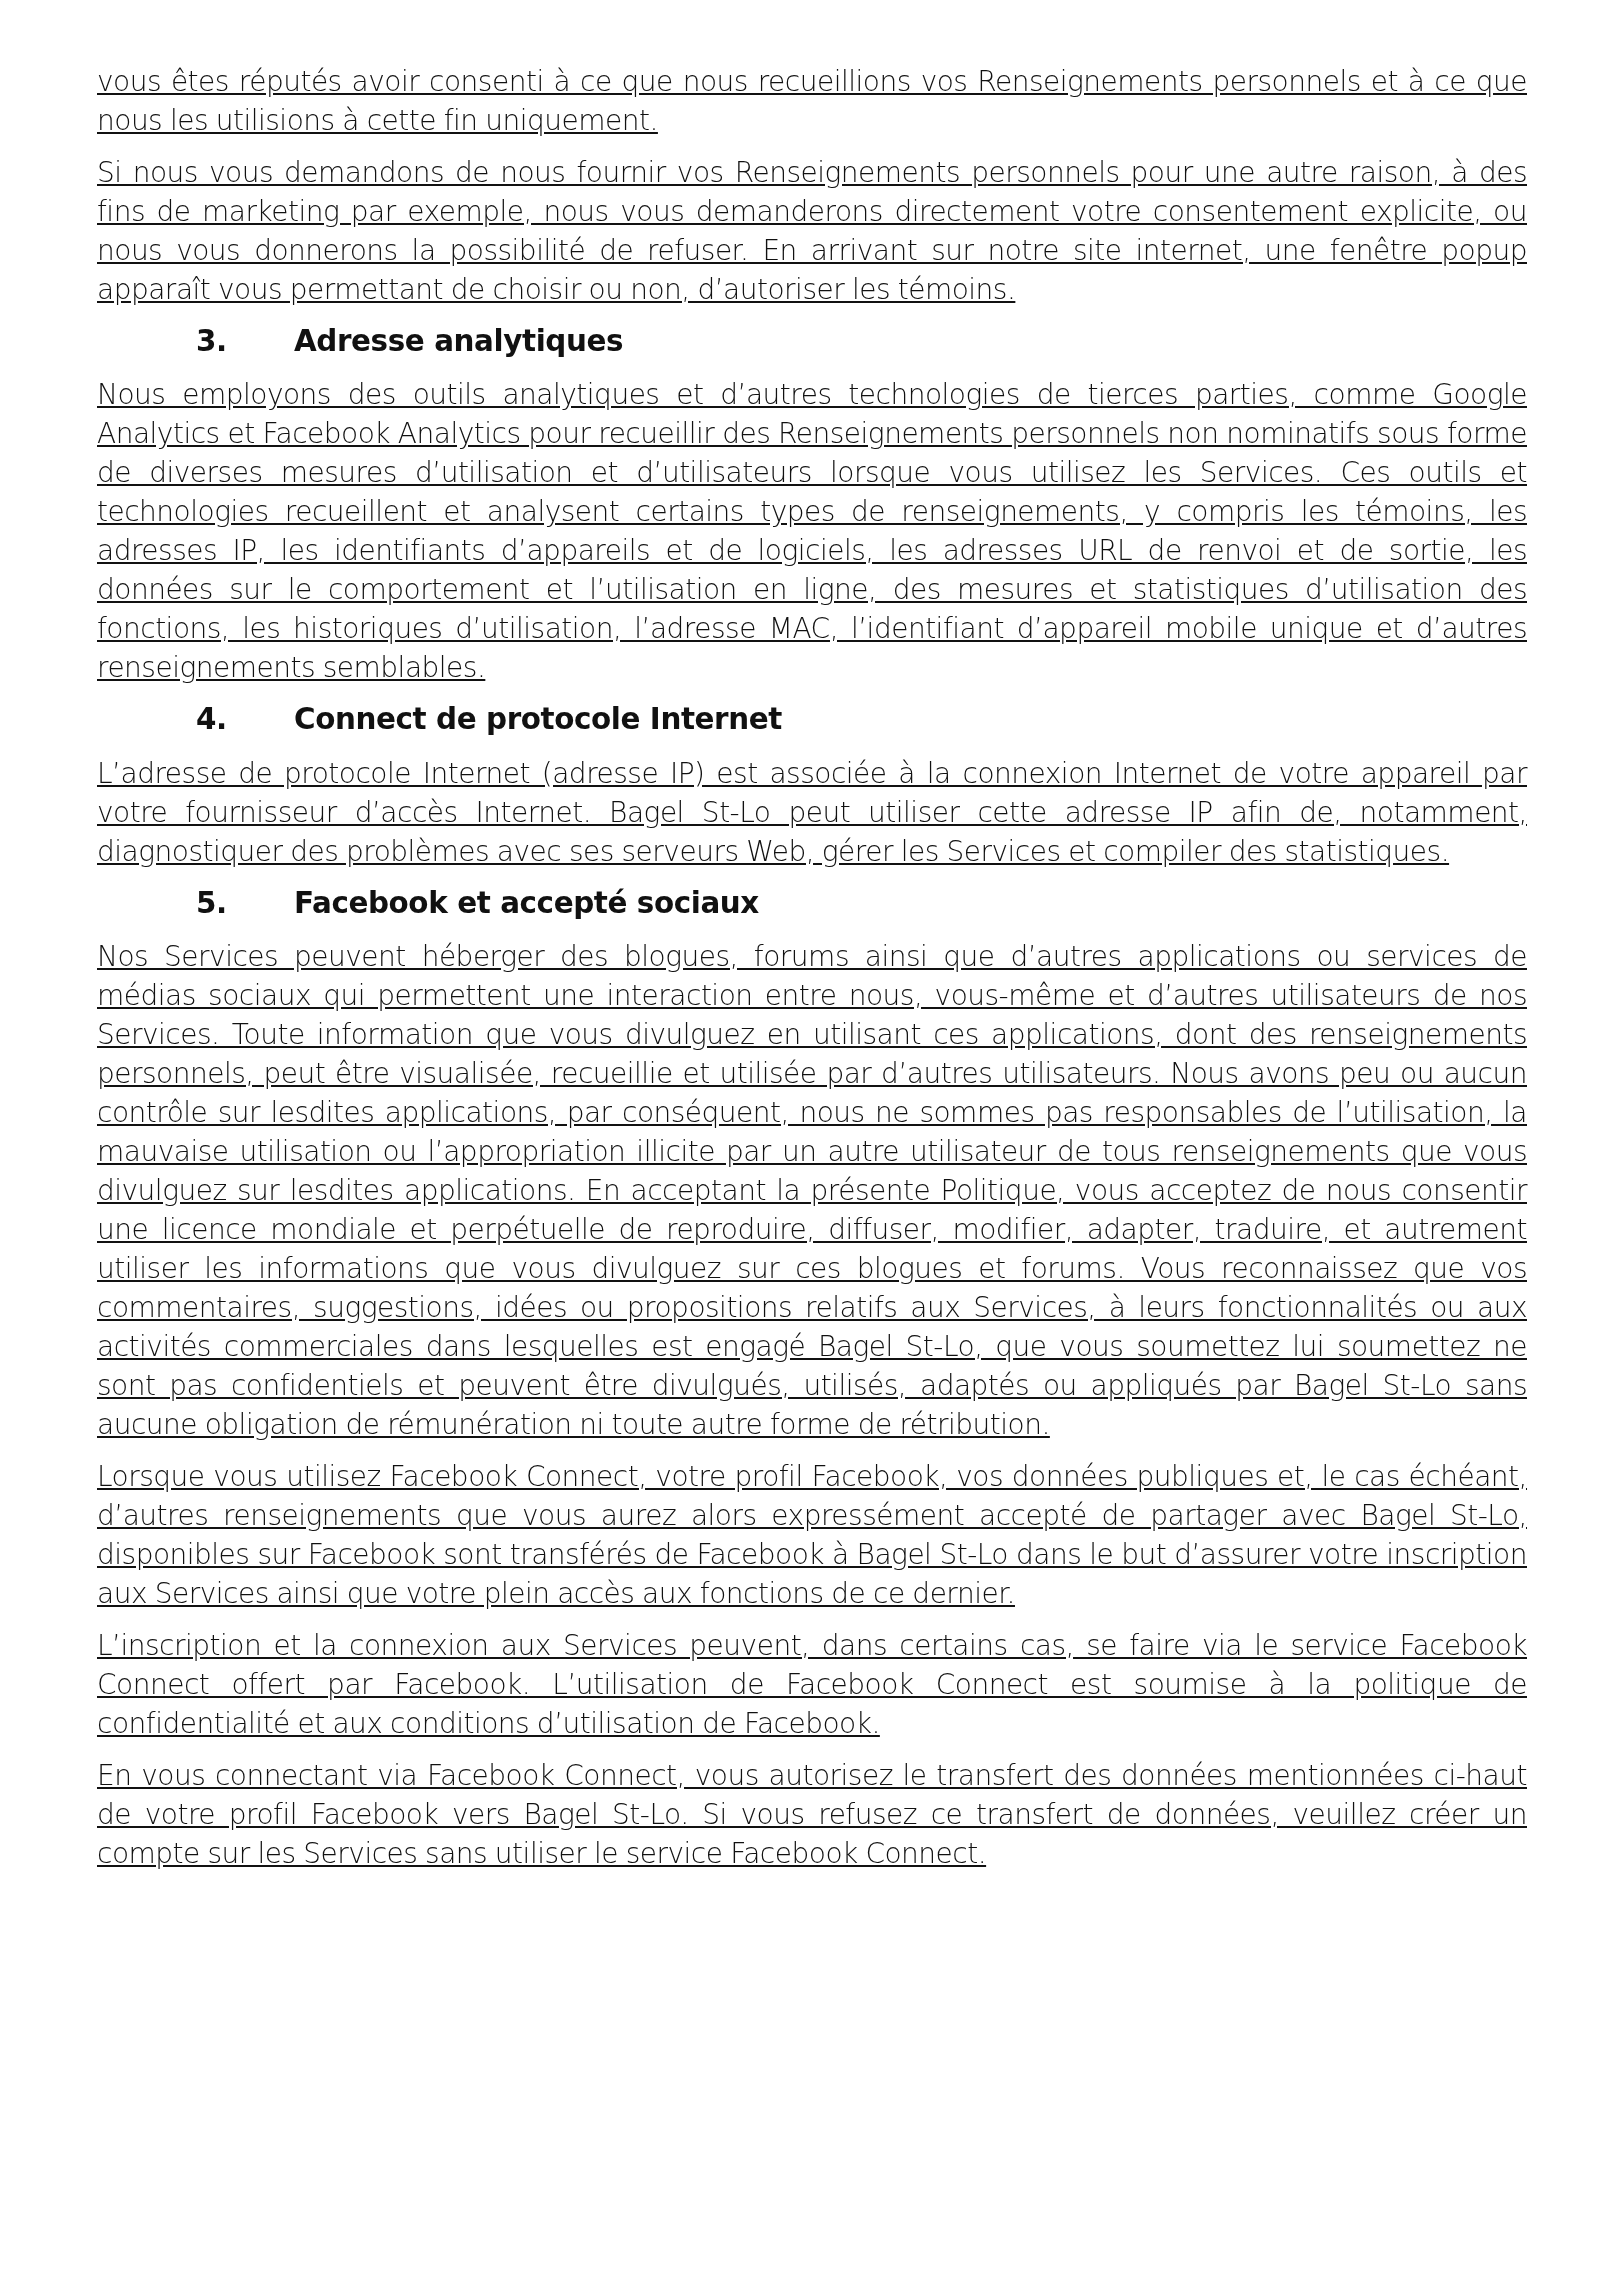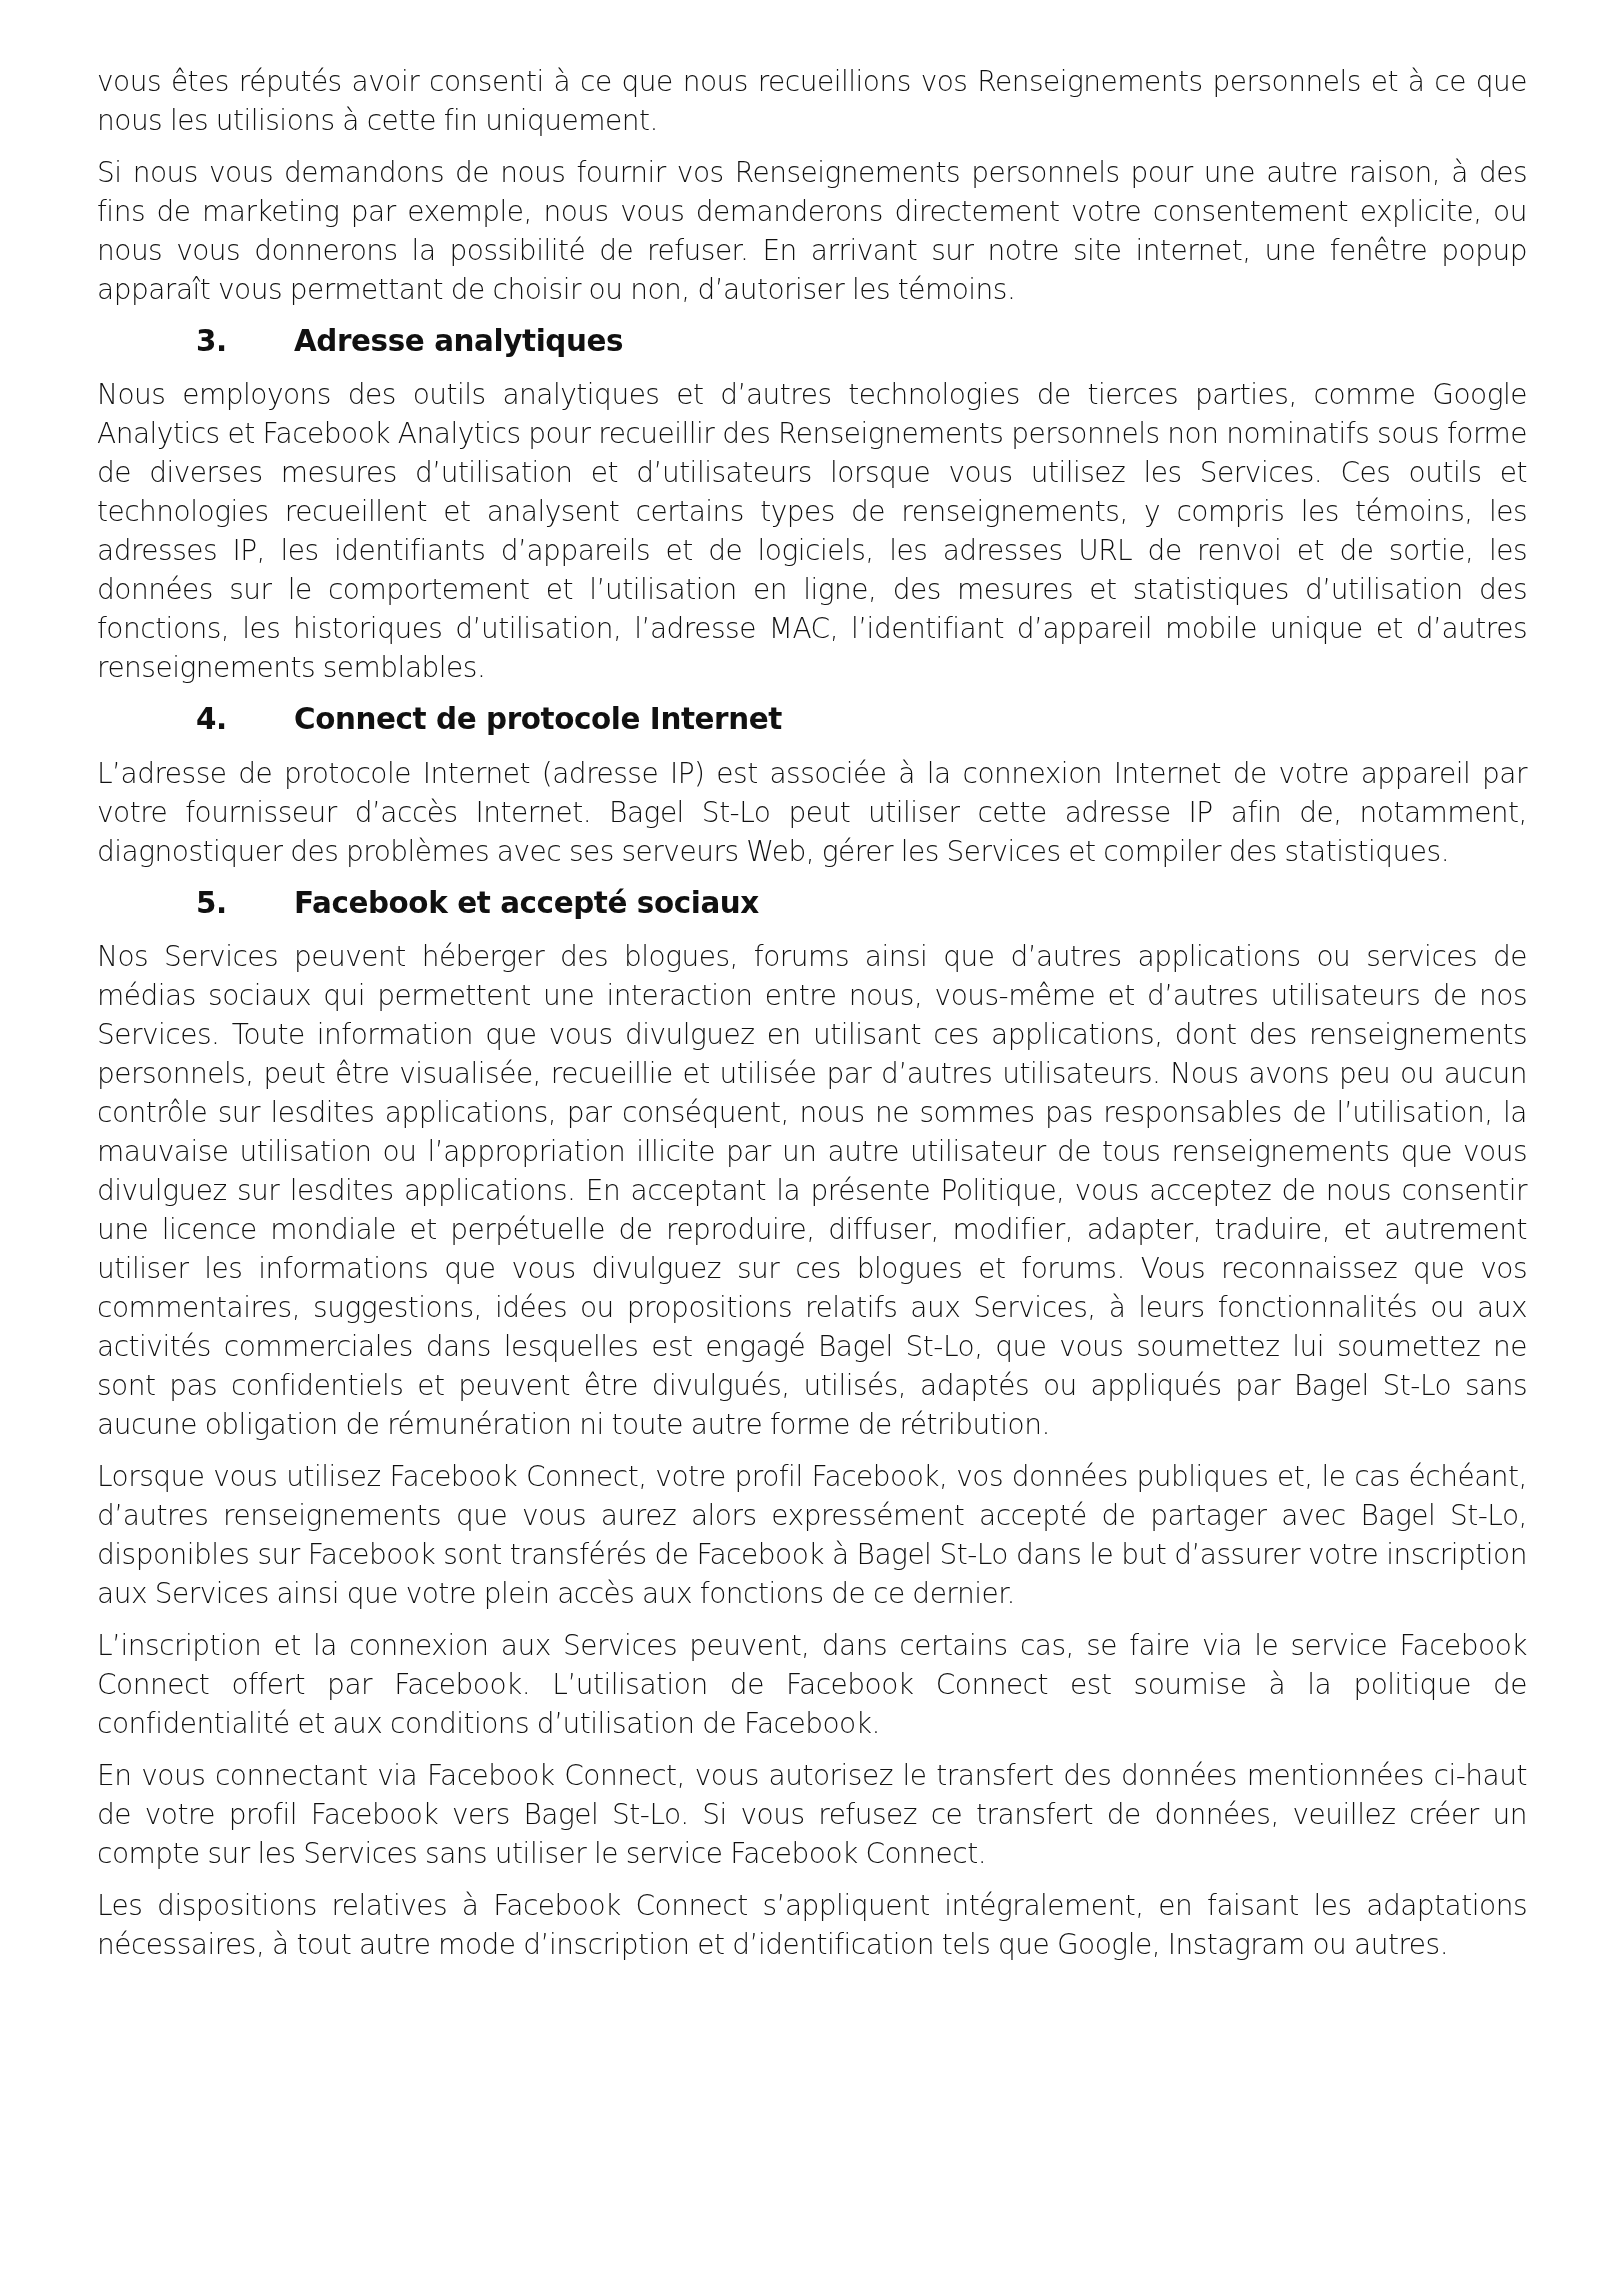--- a/index.html
+++ b/index.html
@@ -18,20 +18,21 @@
       width: 1430px;
     }
     .para {
       font-size: 28px;
       line-height: 39px;
       text-align: justify;
       margin: 0 0 13px 0;
       letter-spacing: -0.5px;
       word-spacing: -0.7px;
       font-weight: 300;
+      text-decoration: underline;
     }
     .heading {
       display: flex;
       font-size: 29.4px;
       line-height: 39px;
       font-weight: bold;
       margin: 0 0 14.4px 0;
       letter-spacing: -0.4px;
     }
     .heading .num {
@@ -60,15 +61,14 @@
   <p class="para">L’adresse de protocole Internet (adresse IP) est associée à la connexion Internet de votre appareil par votre fournisseur d’accès Internet. Bagel St-Lo peut utiliser cette adresse IP afin de, notamment, diagnostiquer des problèmes avec ses serveurs Web, gérer les Services et compiler des statistiques.</p>
 
   <div class="heading">
     <span class="num">5.</span>
     <span class="title">Facebook et accepté sociaux</span>
   </div>
   <p class="para">Nos Services peuvent héberger des blogues, forums ainsi que d’autres applications ou services de médias sociaux qui permettent une interaction entre nous, vous-même et d’autres utilisateurs de nos Services. Toute information que vous divulguez en utilisant ces applications, dont des renseignements personnels, peut être visualisée, recueillie et utilisée par d’autres utilisateurs. Nous avons peu ou aucun contrôle sur lesdites applications, par conséquent, nous ne sommes pas responsables de l’utilisation, la mauvaise utilisation ou l’appropriation illicite par un autre utilisateur de tous renseignements que vous divulguez sur lesdites applications. En acceptant la présente Politique, vous acceptez de nous consentir une licence mondiale et perpétuelle de reproduire, diffuser, modifier, adapter, traduire, et autrement utiliser les informations que vous divulguez sur ces blogues et forums. Vous reconnaissez que vos commentaires, suggestions, idées ou propositions relatifs aux Services, à leurs fonctionnalités ou aux activités commerciales dans lesquelles est engagé Bagel St-Lo, que vous soumettez lui soumettez ne sont pas confidentiels et peuvent être divulgués, utilisés, adaptés ou appliqués par Bagel St-Lo sans aucune obligation de rémunération ni toute autre forme de rétribution.</p>
   <p class="para">Lorsque vous utilisez Facebook Connect, votre profil Facebook, vos données publiques et, le cas échéant, d’autres renseignements que vous aurez alors expressément accepté de partager avec Bagel St-Lo, disponibles sur Facebook sont transférés de Facebook à Bagel St-Lo dans le but d’assurer votre inscription aux Services ainsi que votre plein accès aux fonctions de ce dernier.</p>
   <p class="para">L’inscription et la connexion aux Services peuvent, dans certains cas, se faire via le service Facebook Connect offert par Facebook. L’utilisation de Facebook Connect est soumise à la politique de confidentialité et aux conditions d’utilisation de Facebook.</p>
   <p class="para">En vous connectant via Facebook Connect, vous autorisez le transfert des données mentionnées ci-haut de votre profil Facebook vers Bagel St-Lo. Si vous refusez ce transfert de données, veuillez créer un compte sur les Services sans utiliser le service Facebook Connect.</p>
-  <p class="para">Les dispositions relatives à Facebook Connect s’appliquent intégralement, en faisant les adaptations nécessaires, à tout autre mode d’inscription et d’identification tels que Google, Instagram ou autres.</p>
 </div>
 
 
 </body></html>

